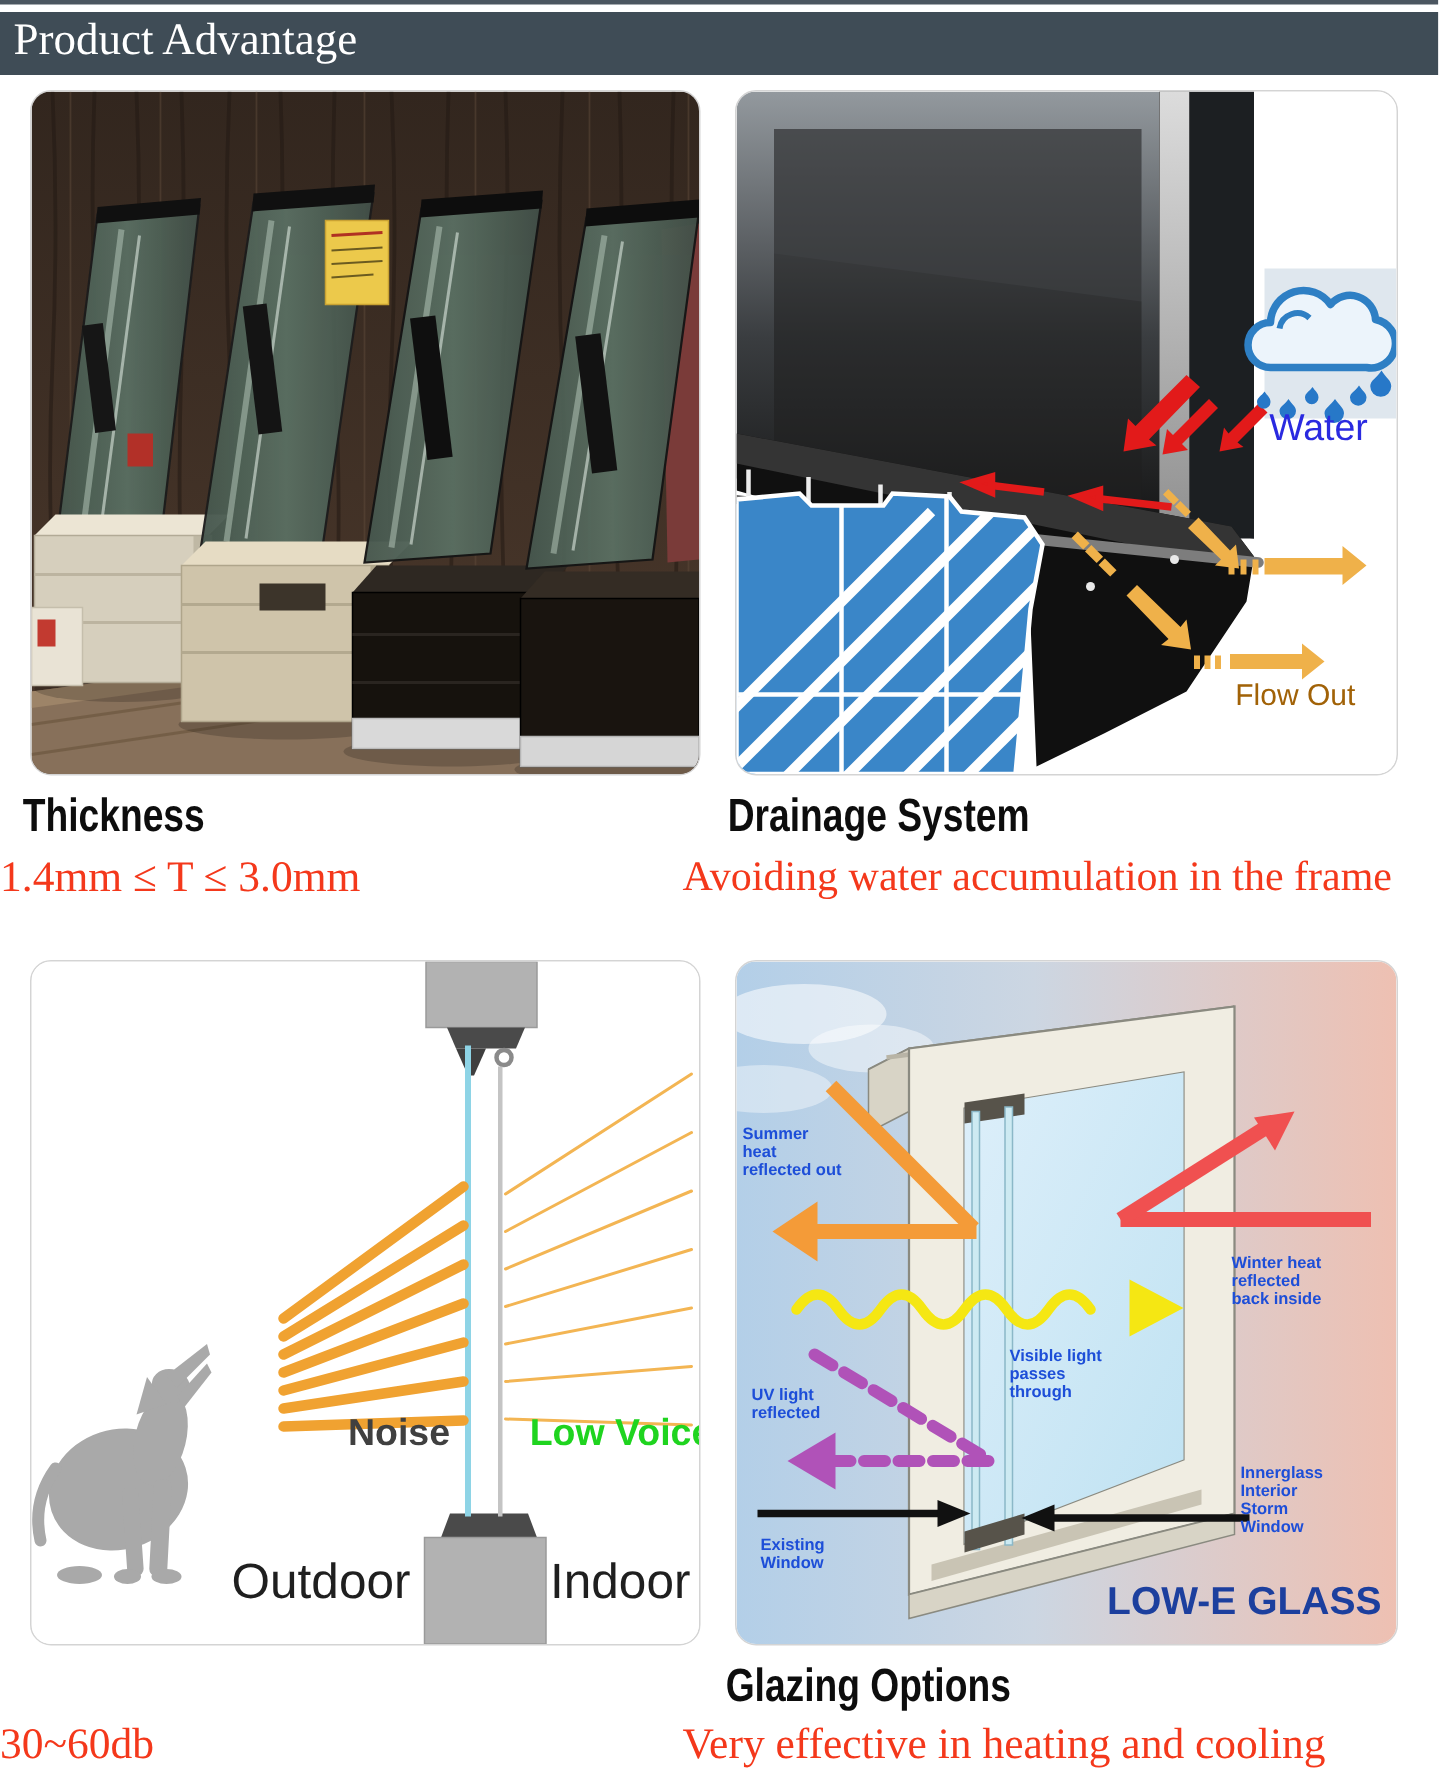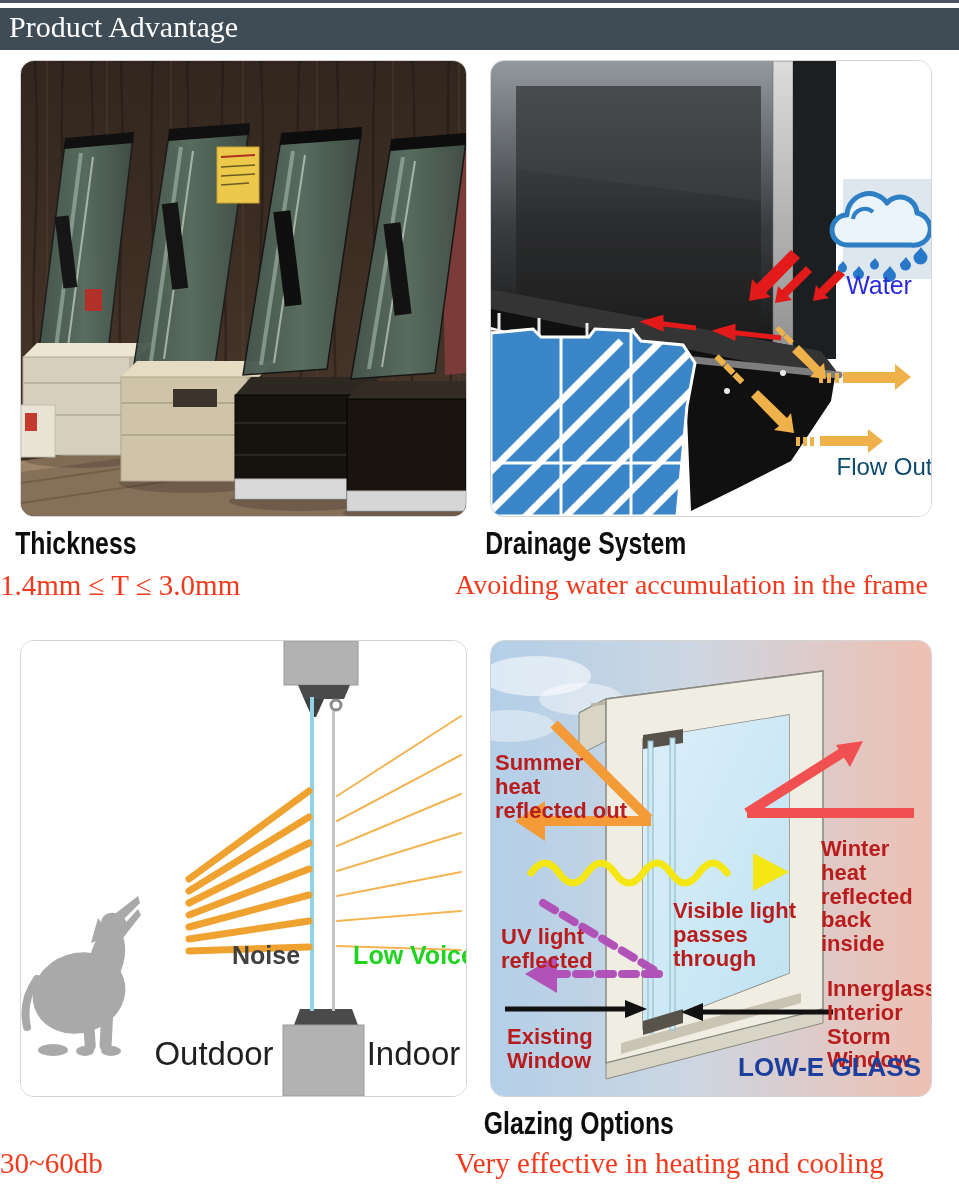--- a/index.html
+++ b/index.html
@@ -14,22 +14,22 @@
   #panelA{left:20px;top:60px;width:445px;}
   #panelB{left:490px;top:60px;}
   #panelC{left:20px;top:640px;width:445px;}
   #panelD{left:490px;top:640px;}
   .panel svg{position:absolute;left:0;top:0;}
   .cap{position:absolute;text-align:left;}
   .cap .cond{display:inline-block;font-weight:bold;font-size:31px;color:#0d0d0d;
         transform:scaleX(.8);transform-origin:center;letter-spacing:0px;line-height:36px;}
   .sub{font-family:"Liberation Serif",serif;font-size:29px;color:#f4381b;
         white-space:nowrap;line-height:34px;}
-  .dlab{position:absolute;font-weight:bold;font-size:22px;line-height:1.08;
-        color:#b91c1c;white-space:pre-line;}
+  .dlab{position:absolute;font-weight:bold;font-size:11px;line-height:1.08;
+        color:#1d4ed8;white-space:pre-line;}
   .slab{position:absolute;text-align:center;}
 </style>
 </head>
 <body>
 
 <div id="page">
 
   <div class="topstrip"></div>
   <div class="header">
     <div class="htitle">Product Advantage</div>
@@ -240,21 +240,21 @@
           <path d="M352 200 c2 3 4 4 4 7 a4.5 4.5 0 1 1 -9 0 c0 -3 3 -4 5 -7 z"></path>
           <path d="M368 205 c2.5 4 5 5 5 8 a5.5 5.5 0 1 1 -11 0 c0 -3 3.5 -4 6 -8 z"></path>
           <path d="M384 197 c2 3 4 4 4 7 a4.5 4.5 0 1 1 -9 0 c0 -3 3 -4 5 -7 z"></path>
           <path d="M399 205 c3 4.5 6 6 6 9.5 a6.5 6.5 0 1 1 -13 0 c0 -3.5 4 -5 7 -9.5 z"></path>
           <path d="M415 196 c2.5 4 5 5 5 8 a5.5 5.5 0 1 1 -11 0 c0 -3 3.5 -4 6 -8 z"></path>
           <path d="M430 186 c3 5 6.5 6.5 6.5 10.5 a7 7 0 1 1 -14 0 c0 -4 4.5 -5.5 7.5 -10.5 z"></path>
         </g>
       </g>
     </svg>
     <div class="slab" style="left:338px;top:210px;width:100px;font-size:25px;color:#2a2ae0;">Water</div>
-    <div class="slab" style="left:336px;top:392px;width:115px;font-size:24px;color:#0c4a6e;">Flow Out</div>
+    <div class="slab" style="left:315px;top:392px;width:115px;font-size:20px;color:#a16207;">Flow Out</div>
   </div>
 
   <div class="cap" style="left:0;top:526px;width:485px;">
     <span class="cond">Thickness</span></div>
   <div class="cap sub" style="left:0;top:568px;width:485px;">1.4mm ≤ T ≤ 3.0mm</div>
   <div class="cap" style="left:460px;top:526px;width:499px;">
     <span class="cond">Drainage System</span></div>
   <div class="cap sub" style="left:455px;top:568px;width:504px;font-size:28px;">Avoiding water accumulation in the frame</div>
 
   <div class="panel" id="panelC">

